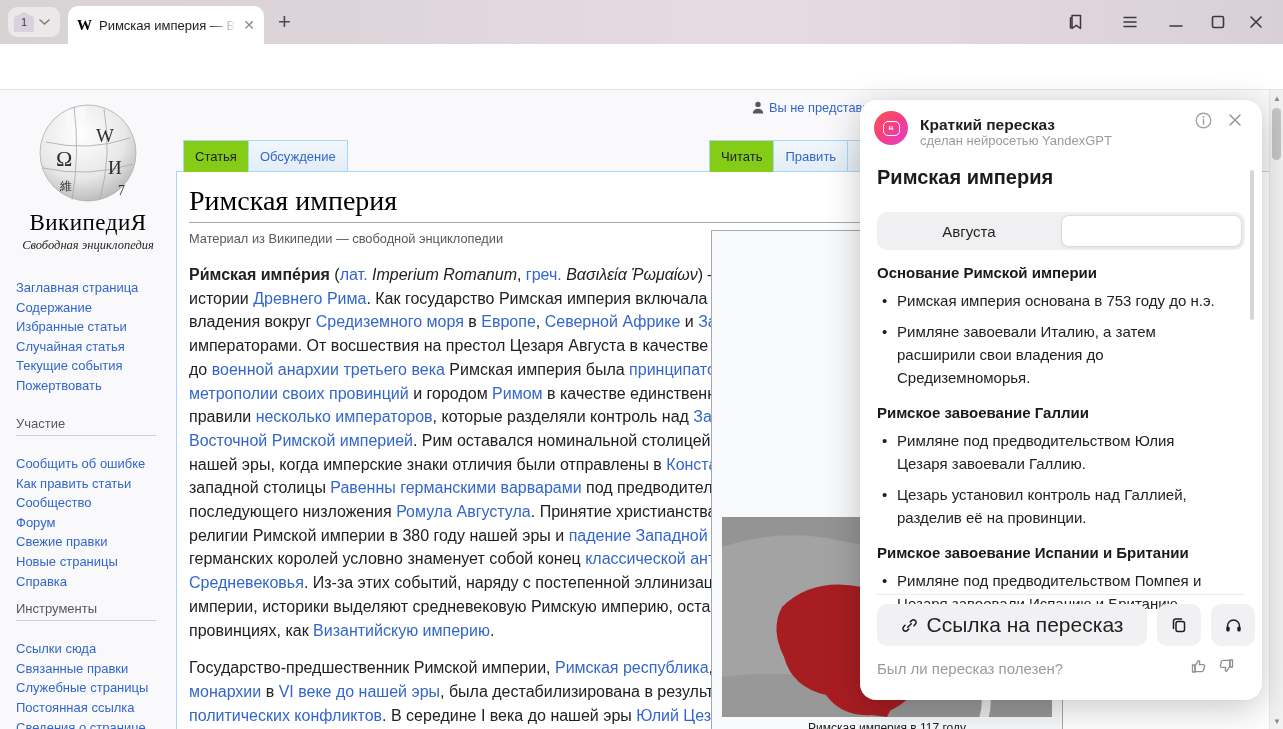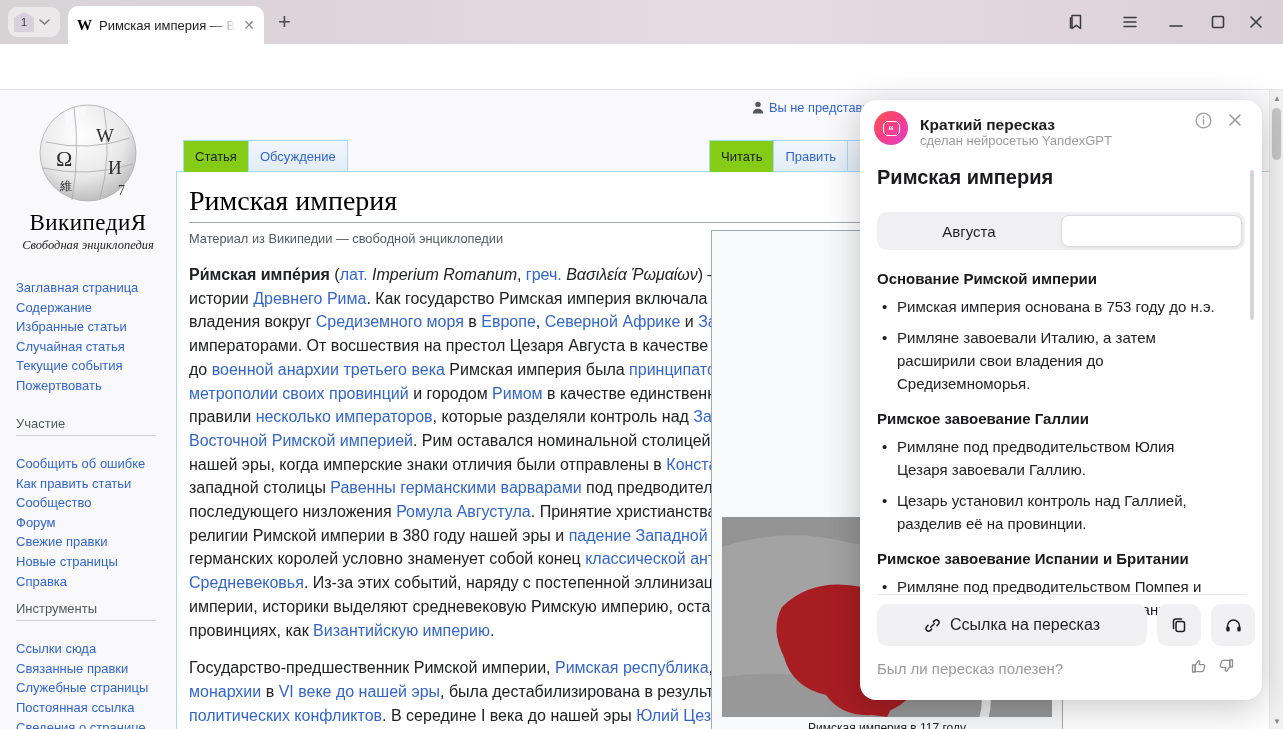--- a/index.html
+++ b/index.html
@@ -89,26 +89,26 @@
   .pinfo{position:absolute;right:50px;top:12px;cursor:pointer}
   .pclose{position:absolute;right:18px;top:11px;cursor:pointer}
   .particle{position:absolute;left:17px;top:66px;font-size:20px;font-weight:700;color:#1b1b1d}
   .segment{position:absolute;left:17px;top:112px;width:368px;height:38px;background:#f0f0f2;border-radius:10px}
   .seghalf{position:absolute;top:0;width:50%;height:38px;display:flex;align-items:center;justify-content:center;
     font-size:15px;color:#1f1f1f;cursor:pointer}
   .segsel{position:absolute;left:184px;top:3px;width:181px;height:32px;background:#fff;border:1px solid #dcdcdf;
     border-radius:8px;box-shadow:0 1px 3px rgba(0,0,0,.07)}
   .psections{position:absolute;left:17px;top:160px;width:352px}
   .p-h{font-size:15px;font-weight:700;color:#1a1a1c;margin:15px 0 3px}
-  .psections .p-h:first-child{margin-top:10px}
+  .psections .p-h:first-child{margin-top:4px}
   .bullet{position:relative;padding-left:20px;margin:8px 0;font-size:15px;line-height:23px;color:#212123}
   .bullet::before{content:"•";position:absolute;left:5px;color:#212123}
   .pdivider{position:absolute;left:17px;right:17px;top:494px;border-top:1px solid #ebebed}
   .linkbtn{position:absolute;left:17px;top:504px;width:270px;height:42px;background:#f1f1f3;border-radius:10px;
-    display:flex;align-items:center;justify-content:center;gap:9px;font-size:16px;color:#1f1f1f;cursor:pointer}
+    display:flex;align-items:center;justify-content:center;gap:9px;font-size:21px;color:#1f1f1f;cursor:pointer}
   .sqbtn{position:absolute;top:504px;width:44px;height:42px;background:#f1f1f3;border-radius:10px;display:flex;
     align-items:center;justify-content:center;cursor:pointer}
   .feedback{position:absolute;left:17px;top:560px;font-size:15px;color:#9b9b9b}
   .thumb{position:absolute;top:557px;cursor:pointer}
   .pscroll{position:absolute;right:8px;top:70px;width:4px;height:150px;background:#d6d6da;border-radius:2px}
 
   
   .vsb{position:absolute;right:0;top:90px;bottom:0;width:14px;background:#f2f2f2;border-left:1px solid #e7e7e7}
   .vsb .thumbbar{position:absolute;left:2px;top:18px;width:9px;height:52px;background:#c5c5c5;border-radius:5px}
   .arr{position:absolute;left:0;width:14px;text-align:center;font-size:8px;color:#8a8a8a}

